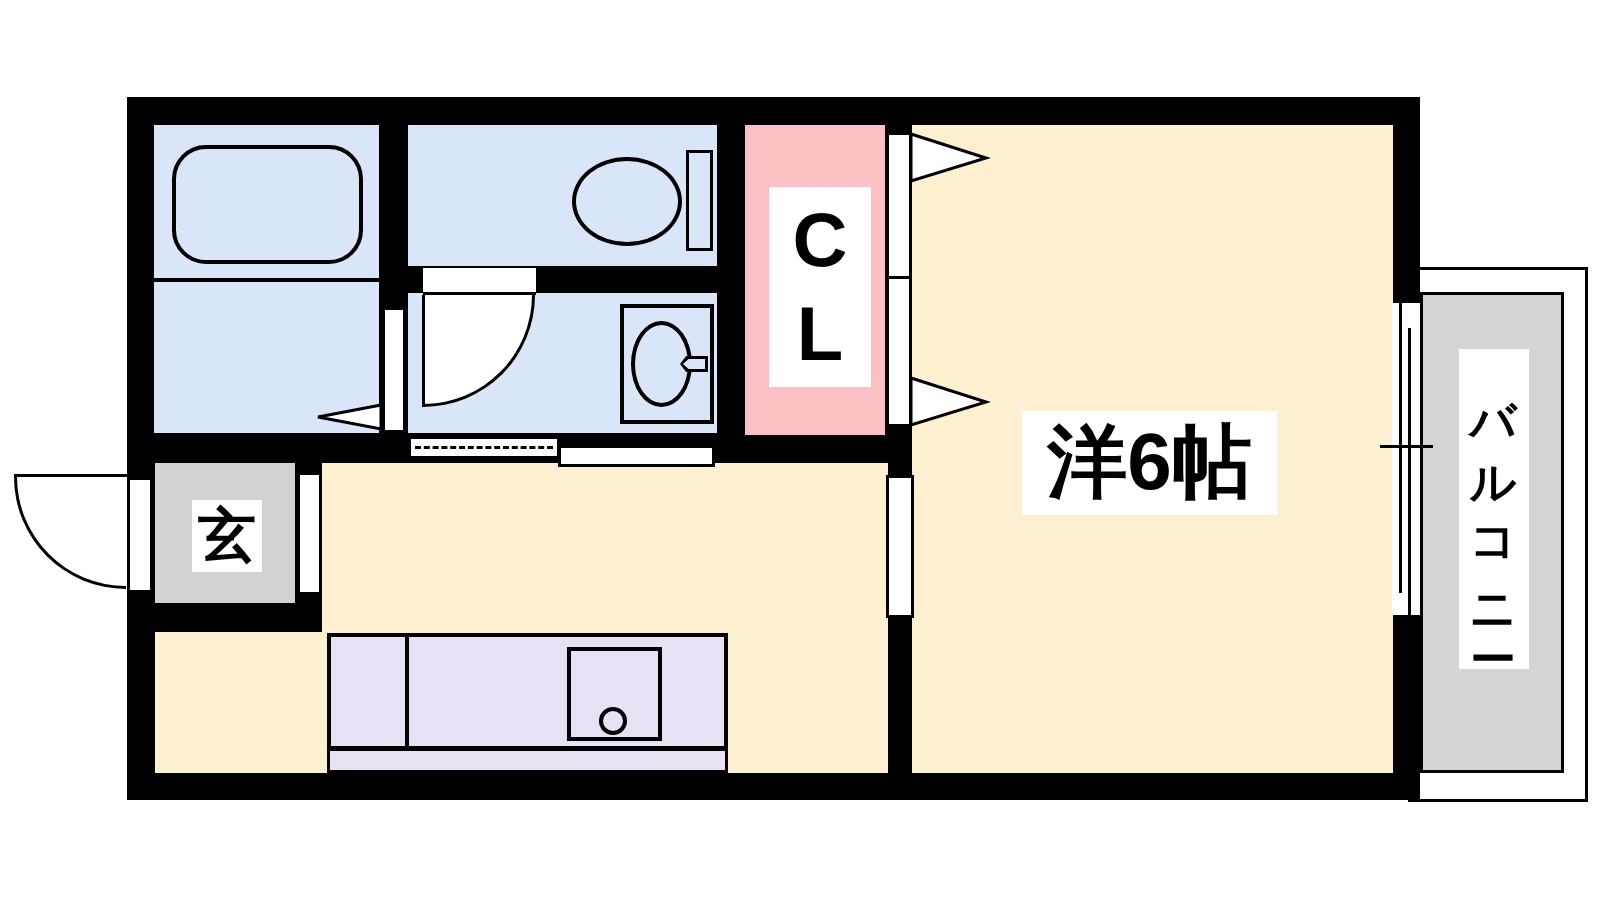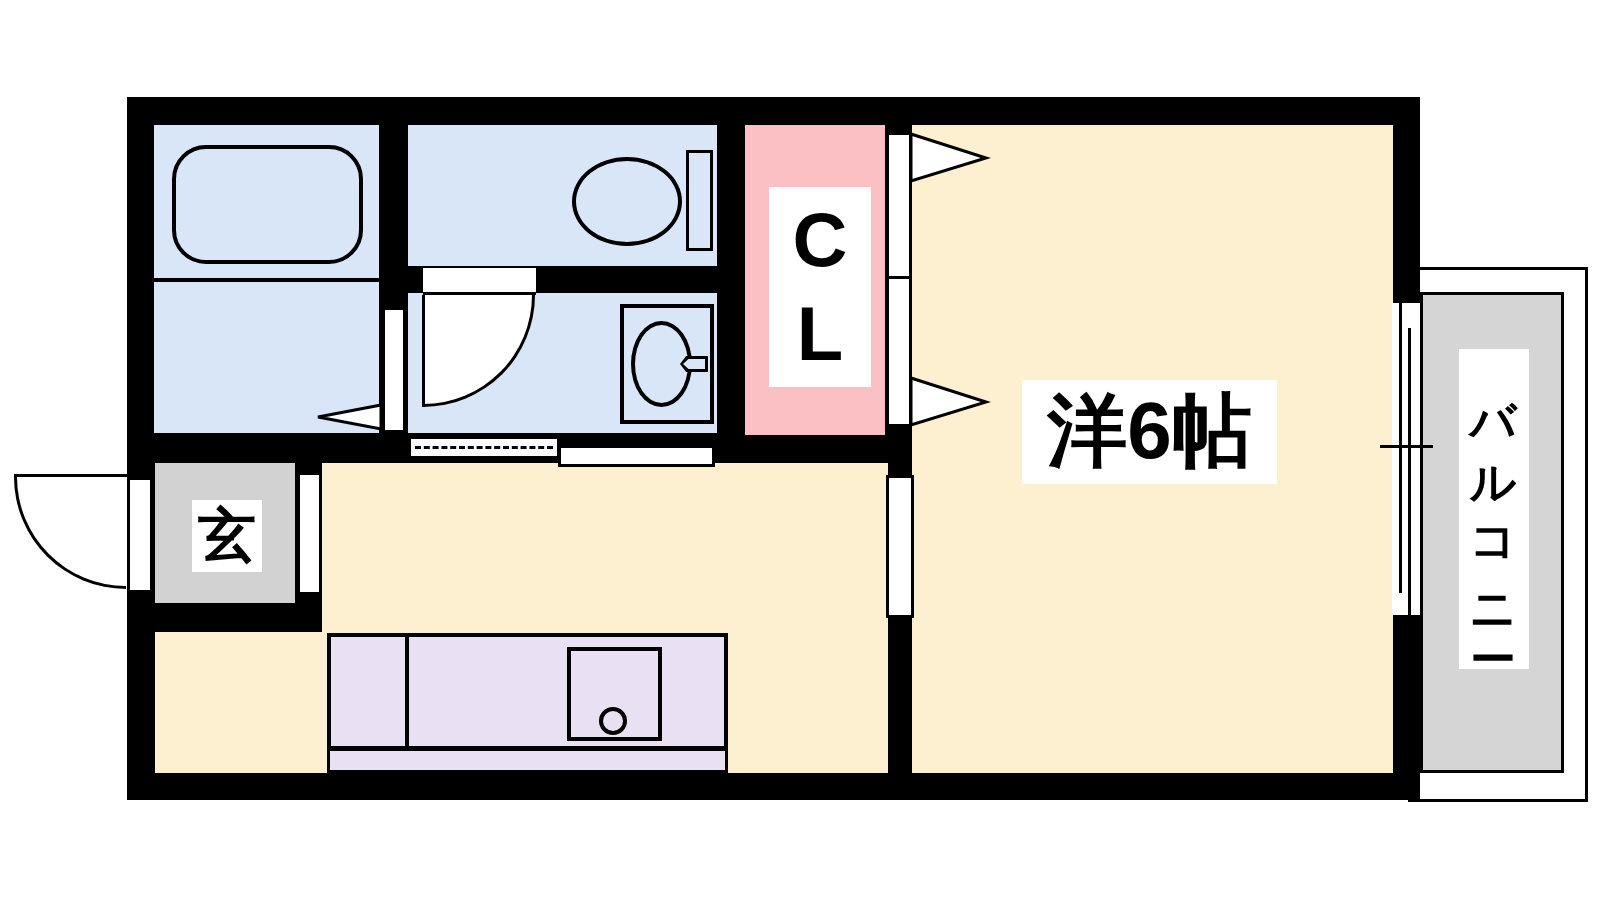--- a/index.html
+++ b/index.html
@@ -44,21 +44,21 @@
   <div class="abs" style="left:680px;top:356px;width:28px;height:16px;background:#000000;clip-path:polygon(0 50%,22% 0,100% 0,100% 100%,22% 100%);"></div>
   <div class="abs" style="left:683px;top:359px;width:22px;height:10px;background:#D8E6F8;clip-path:polygon(0 50%,25% 0,100% 0,100% 100%,25% 100%);"></div>
 
   <div class="room" style="left:745px;top:125px;width:140px;height:310px;background:#FBC0C4;"></div>
   <div class="labelbox" style="left:769px;top:187px;width:102px;height:200px;flex-direction:column;font-size:76px;line-height:94px;">
     <span>C</span>
     <span>L</span>
   </div>
 
   <div class="room" style="left:912px;top:125px;width:481px;height:648px;background:#FCF0D1;"></div>
-  <div class="labelbox" style="left:1022px;top:380px;width:255px;height:104px;font-size:80px;">
+  <div class="labelbox" style="left:1022px;top:411px;width:255px;height:104px;font-size:80px;">
     <span>洋6帖</span>
   </div>
 
   <div class="room" style="left:322px;top:463px;width:566px;height:310px;background:#FCF0D1;"></div>
   <div class="room" style="left:155px;top:632px;width:167px;height:141px;background:#FCF0D1;"></div>
 
   <div class="abs" style="left:327px;top:633px;width:401px;height:117px;background:#E9E0F4;border:4px solid #000000;"></div>
   <div class="abs" style="left:327px;top:748px;width:401px;height:25px;background:#E9E0F4;border:3px solid #000000;"></div>
   <div class="thinline" style="left:405px;top:633px;width:4px;height:117px;"></div>
   <div class="abs" style="left:567px;top:647px;width:95px;height:94px;border:4px solid #000000;"></div>

